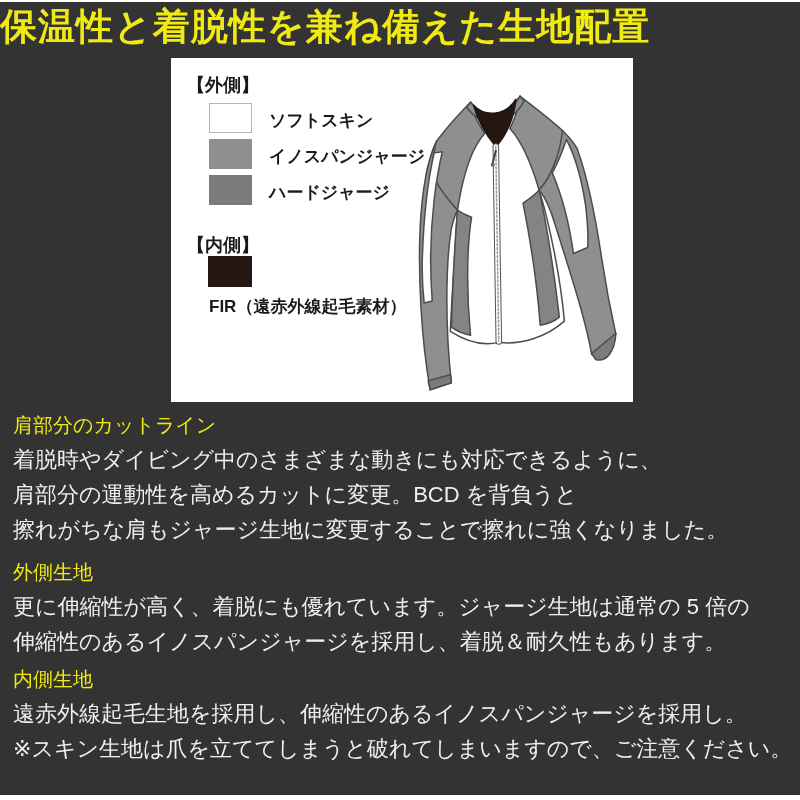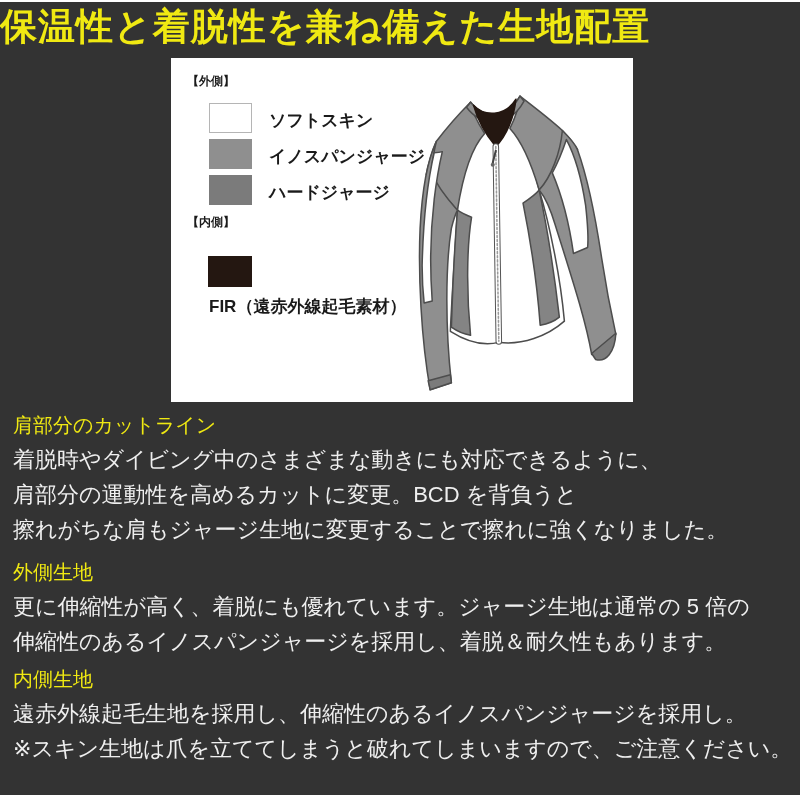--- a/index.html
+++ b/index.html
@@ -8,23 +8,23 @@
   .page { position:relative; width:800px; height:800px; background:#333333; overflow:hidden; }
   .edge-strip { position:absolute; left:0; width:800px; background:#ffffff; }
   .edge-strip.top { top:0; height:2px; }
   .edge-strip.bottom { bottom:0; height:5px; }
 
   .title { position:absolute; top:6px; left:0; width:800px; text-align:left;
            font-size:37px; font-weight:bold; letter-spacing:1px; line-height:42px; }
 
   .panel { position:absolute; left:171px; top:58px; width:462px; height:344px; background:#ffffff; }
 
-  .legend-group-label { position:absolute; left:16px; font-size:12px; font-weight:bold; color:#1a1a1a; }
+  .legend-group-label { position:absolute; left:16px; font-size:18px; font-weight:bold; color:#1a1a1a; }
   .legend-group-label.outside { top:15px; }
-  .legend-group-label.inside  { top:156px; }
+  .legend-group-label.inside  { top:175px; }
 
   .swatch { position:absolute; left:38px; width:43px; height:30px; }
   .swatch.s0 { top:45px; background:#ffffff; border:1px solid #b5b5b5; }
   .swatch.s1 { top:81px; }
   .swatch.s2 { top:117px; }
   .swatch.fir { top:198px; left:37px; width:44px; height:31px; }
 
   .legend-label { position:absolute; left:98px; font-size:17px; font-weight:bold; color:#1a1a1a; white-space:nowrap; }
   .legend-label.l0 { top:51px; }
   .legend-label.l1 { top:87px; }

